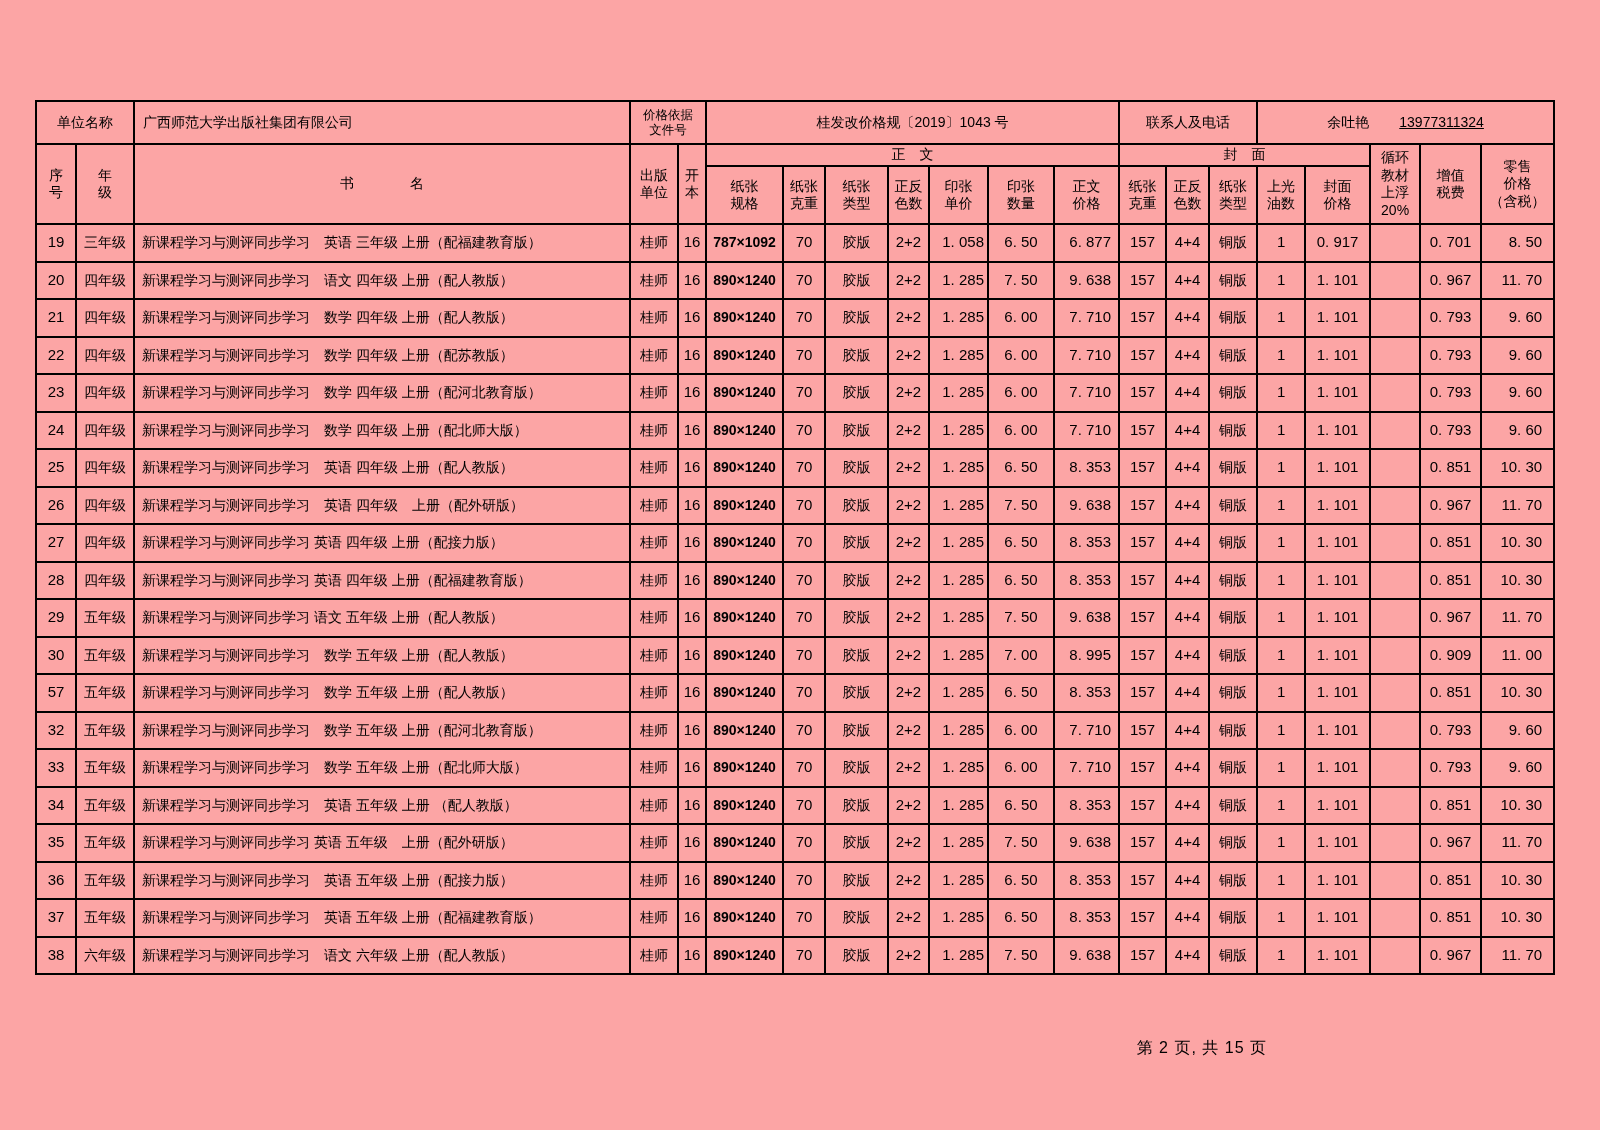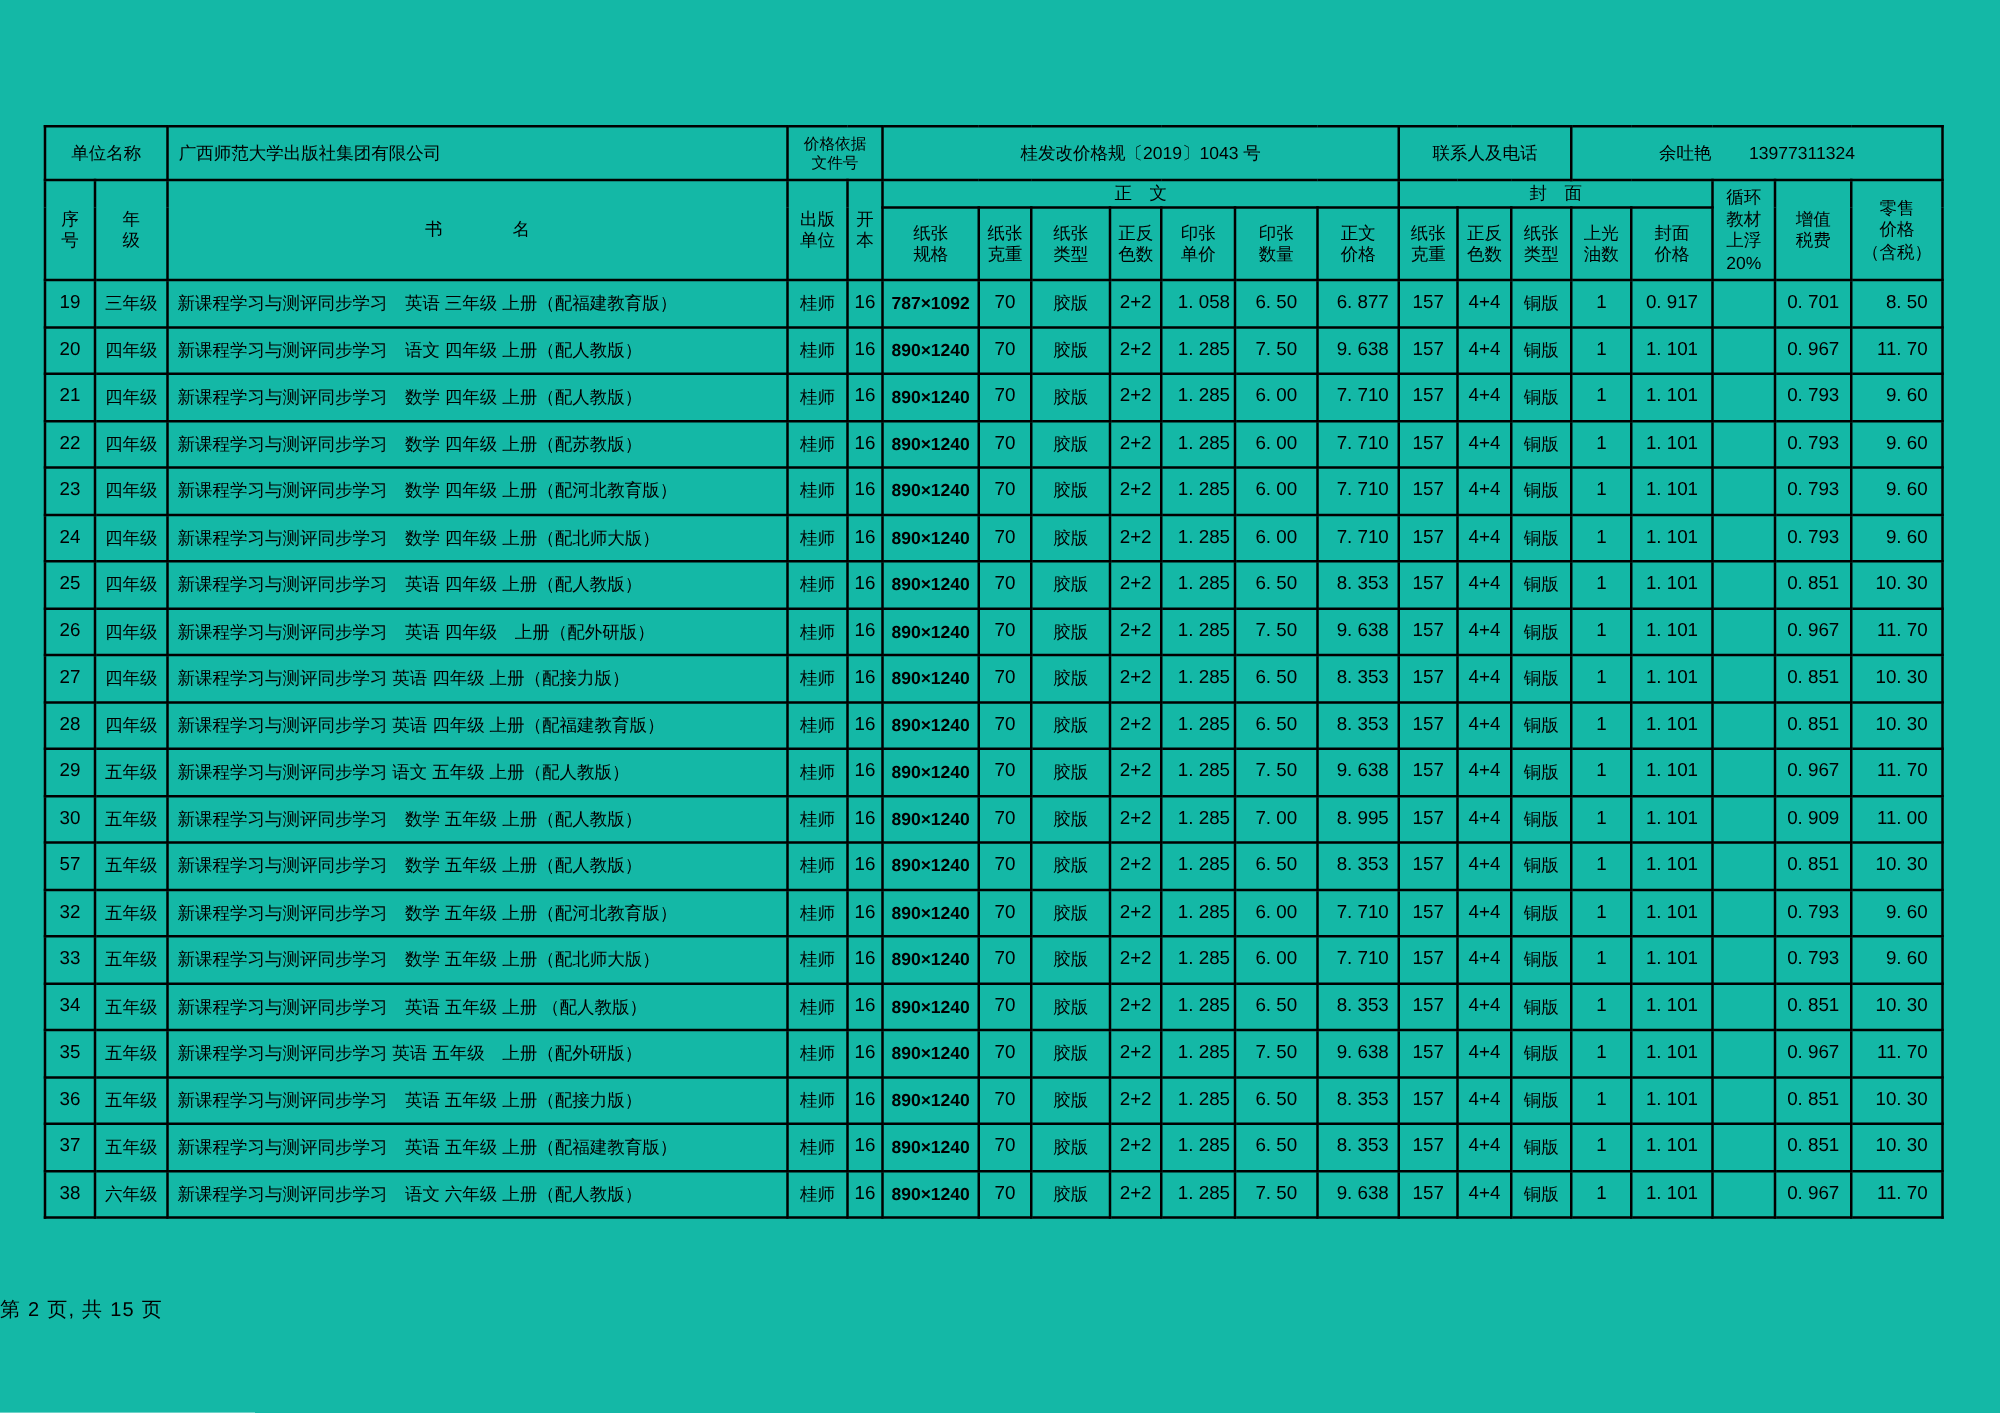--- a/index.html
+++ b/index.html
@@ -1,17 +1,17 @@
 <!DOCTYPE html>
 <html><head>
 <meta charset="utf-8">
 <style>
   * { margin:0; padding:0; box-sizing:border-box; }
   body { background:#ffffff; font-family:"Liberation Sans", sans-serif; color:#000; }
-  .page { position:relative; width:1600px; height:1130px; background:#14b8a6; overflow:hidden; }
+  .page { position:relative; width:1600px; height:1130px; background:#fca5a5; overflow:hidden; }
 
   table.price-table {
     position:absolute; left:35px; top:100px; width:1518px;
     border-collapse:collapse; table-layout:fixed;
   }
   table.price-table th, table.price-table td {
     border:2px solid #000;
     font-weight:normal;
     text-align:center;
     vertical-align:middle;
@@ -28,25 +28,25 @@
   tbody td { height:37.5px; font-size:15px; }
   tbody td:nth-child(2) { font-size:14px;margin-top:36px; }
   tbody td:nth-child(3) { text-align:left; padding-left:7px; font-size:14px; }
   tbody td:nth-child(4) { font-size:14px; }
   tbody td:nth-child(8), tbody td:nth-child(15) { font-size:14px; }
   tbody td:nth-child(6) { font-size:14px;font-weight:bold; }
   tbody td:nth-child(10) { text-align:right; padding-right:3px; }
   tbody td:nth-child(12) { text-align:right; padding-right:7px; }
   tbody td:nth-child(20) { text-align:right; padding-right:11px; }
 
-  .phone { margin-left:30px; }
+  .phone { margin-left:30px;text-decoration:underline; }
 
   .footer {
     position:absolute; left:0; top:1038px; width:1267px;
-    text-align:left; font-size:16px; letter-spacing:1px;
+    text-align:right; font-size:16px; letter-spacing:1px;
   }
 </style>
 </head>
 <body>
 
 <div class="page">
   <table class="price-table">
     <colgroup>
       <col style="width:40px">
         <col style="width:58px">

